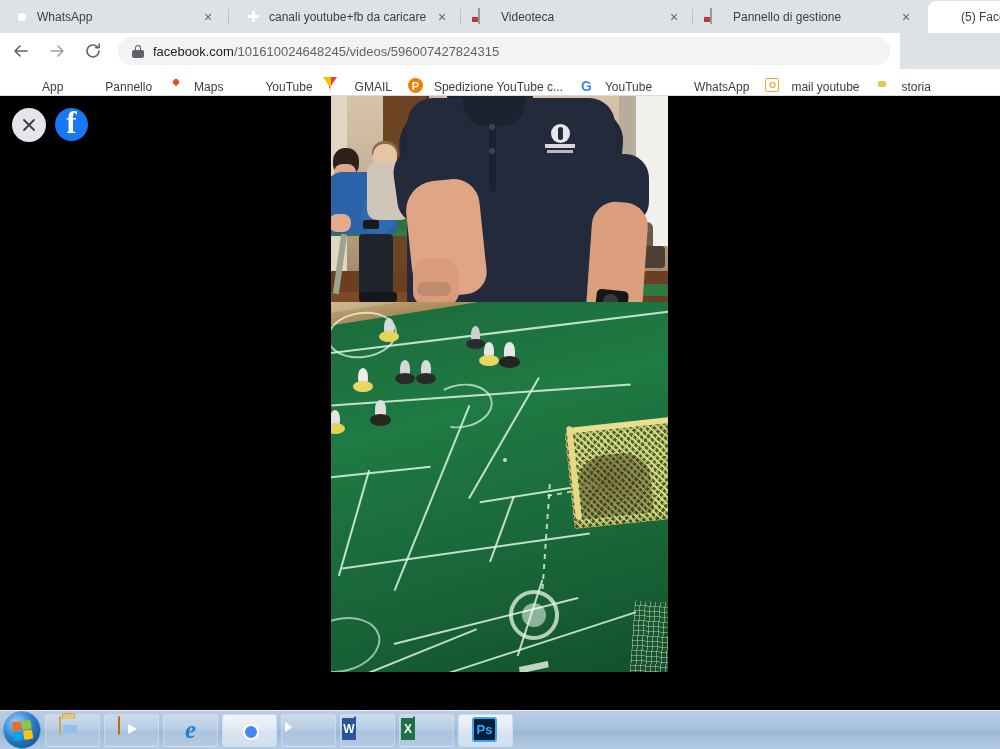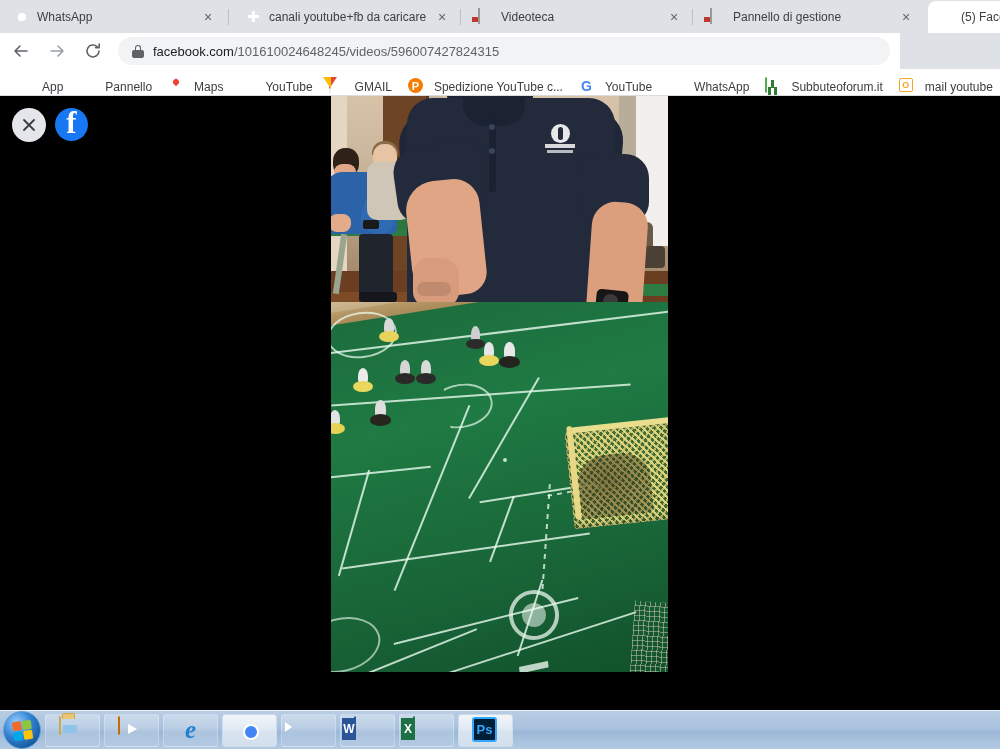--- a/index.html
+++ b/index.html
@@ -399,24 +399,20 @@
         <span class="bicon">
             <span class="bi-g">G</span>
           </span>
         <span>YouTube</span>
       </div>
       <div class="bm">
         <span class="bicon"><span class="fi-wa"></span></span>
         <span>WhatsApp</span>
       </div>
       <div class="bm">
-        <span class="bicon"><span class="bi-sub"></span></span>
-        <span>Subbuteoforum.it</span>
-      </div>
-      <div class="bm">
         <span class="bicon">
             <span class="bi-mail">O</span>
           </span>
         <span>mail youtube</span>
       </div>
       <div class="bm">
         <span class="bicon"><span class="bi-storia"></span></span>
         <span>storia</span>
       </div>
     </div>

